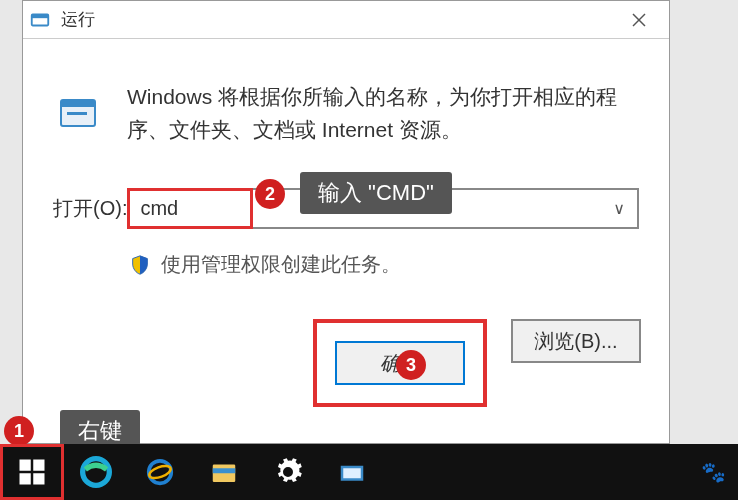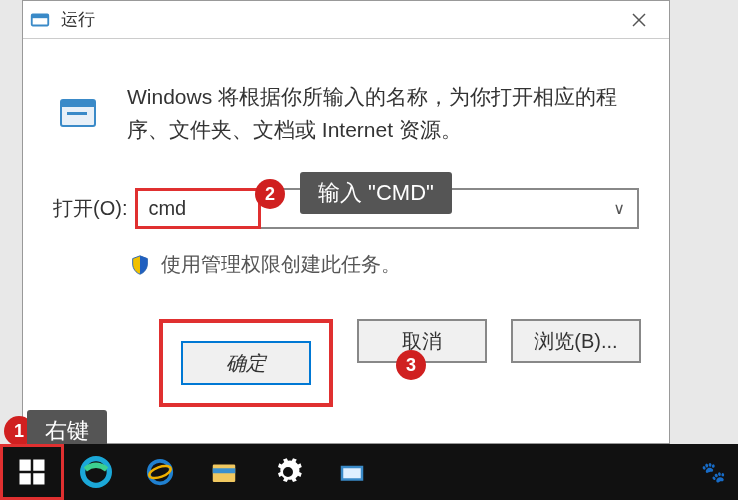--- a/index.html
+++ b/index.html
@@ -87,21 +87,20 @@
   display: flex;
   align-items: center;
 }
 .combo-input-box {
   border: 3px solid #e03030;
   padding: 6px 10px;
   display: flex;
   align-items: center;
   background: #fff;
   width: 126px;
-  margin-left: 8px;
 }
 .combo-input {
   border: none;
   font-size: 20px;
   width: 100%;
   outline: none;
   color: #333;
 }
 .combo-rest {
   flex: 1;
@@ -264,32 +263,31 @@
           </svg>
       </span>
       <span class="admin-text">使用管理权限创建此任务。</span>
     </div>
   </div>
 
   <div class="button-row">
     <div class="btn-ok-wrap">
       <div class="btn btn-ok">确定</div>
     </div>
-    <div class="btn">取消</div>
     <div class="btn">浏览(B)...</div>
   </div>
 </div>
 
 <div class="annotation-badge" style="left:255px; top:179px;">2</div>
 <div class="annotation-tooltip" style="left:300px; top:172px;">输入 "CMD"</div>
 
 <div class="annotation-badge" style="left:396px; top:350px;">3</div>
 
 <div class="annotation-badge" style="left:4px; top:416px;">1</div>
-<div class="annotation-tooltip" style="left:27px; top:410px;">右键</div>
+<div class="annotation-tooltip" style="left:60px; top:410px;">右键</div>
 
 <div class="taskbar">
   <div class="tb-item start-box">
     <svg viewBox="0 0 24 24" width="30" height="30">
       <rect x="2" y="2" width="9" height="9" fill="#fff"></rect>
       <rect x="13" y="2" width="9" height="9" fill="#fff"></rect>
       <rect x="2" y="13" width="9" height="9" fill="#fff"></rect>
       <rect x="13" y="13" width="9" height="9" fill="#fff"></rect>
     </svg>
   </div>

